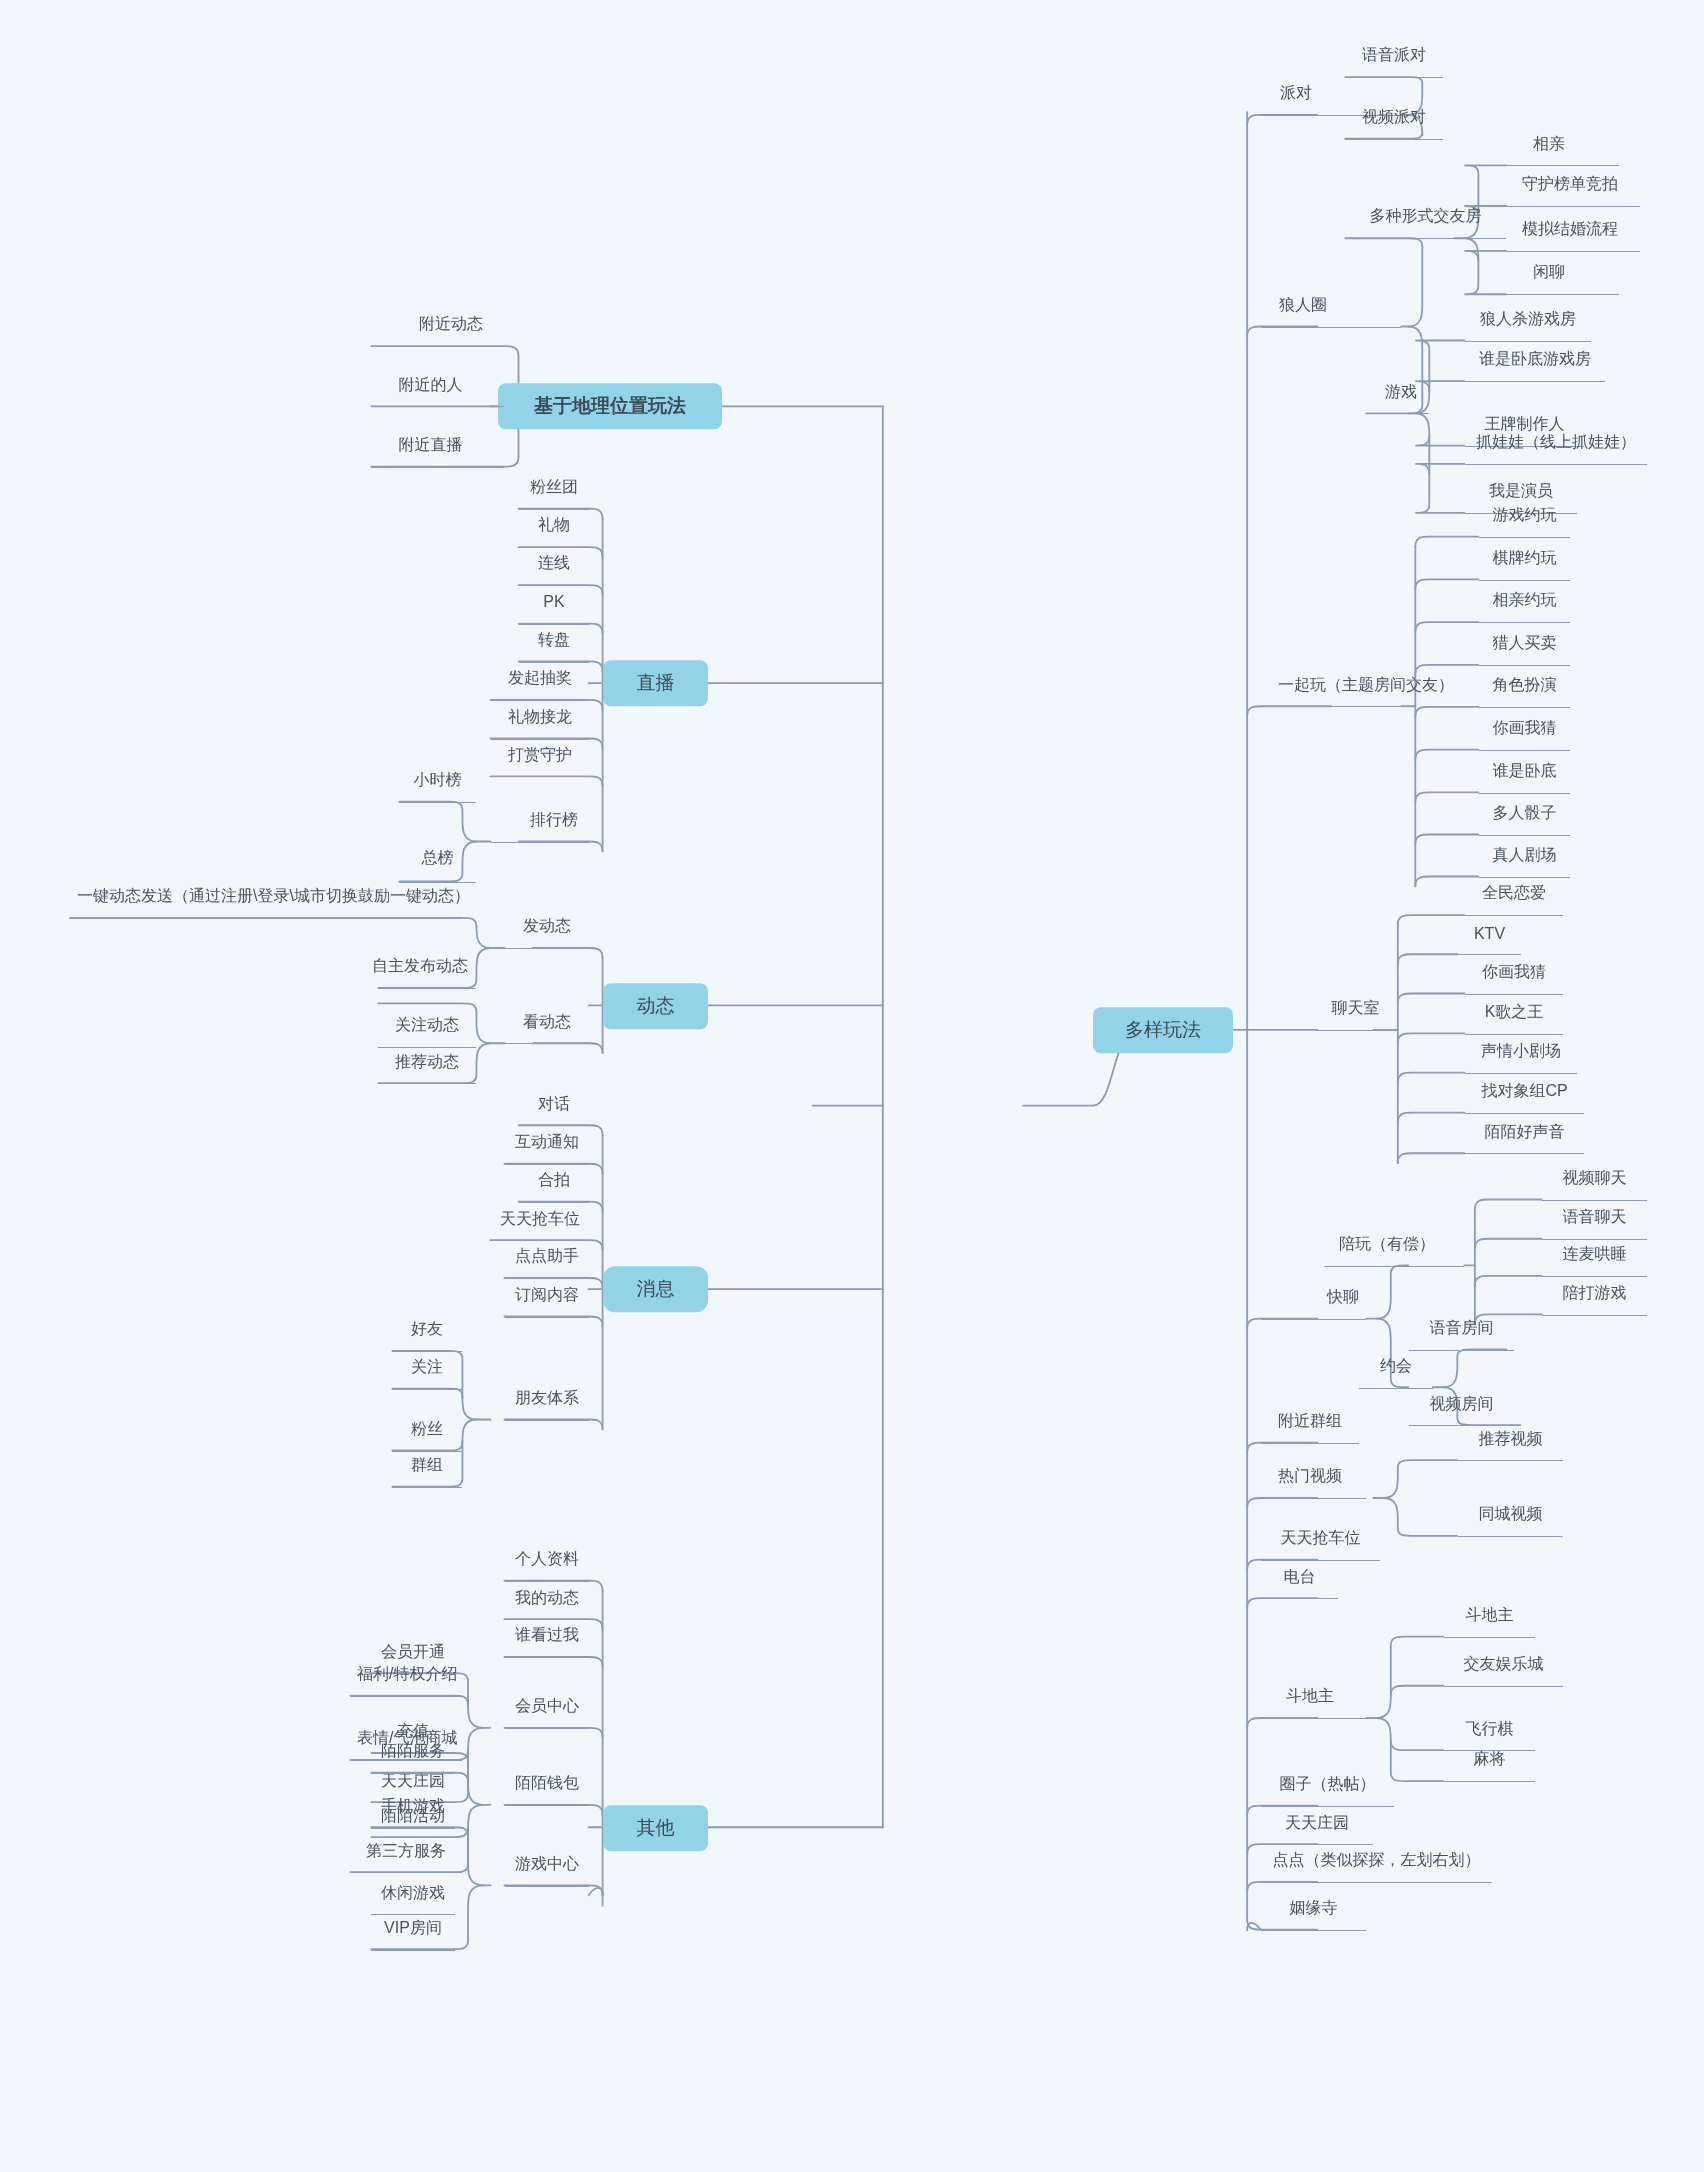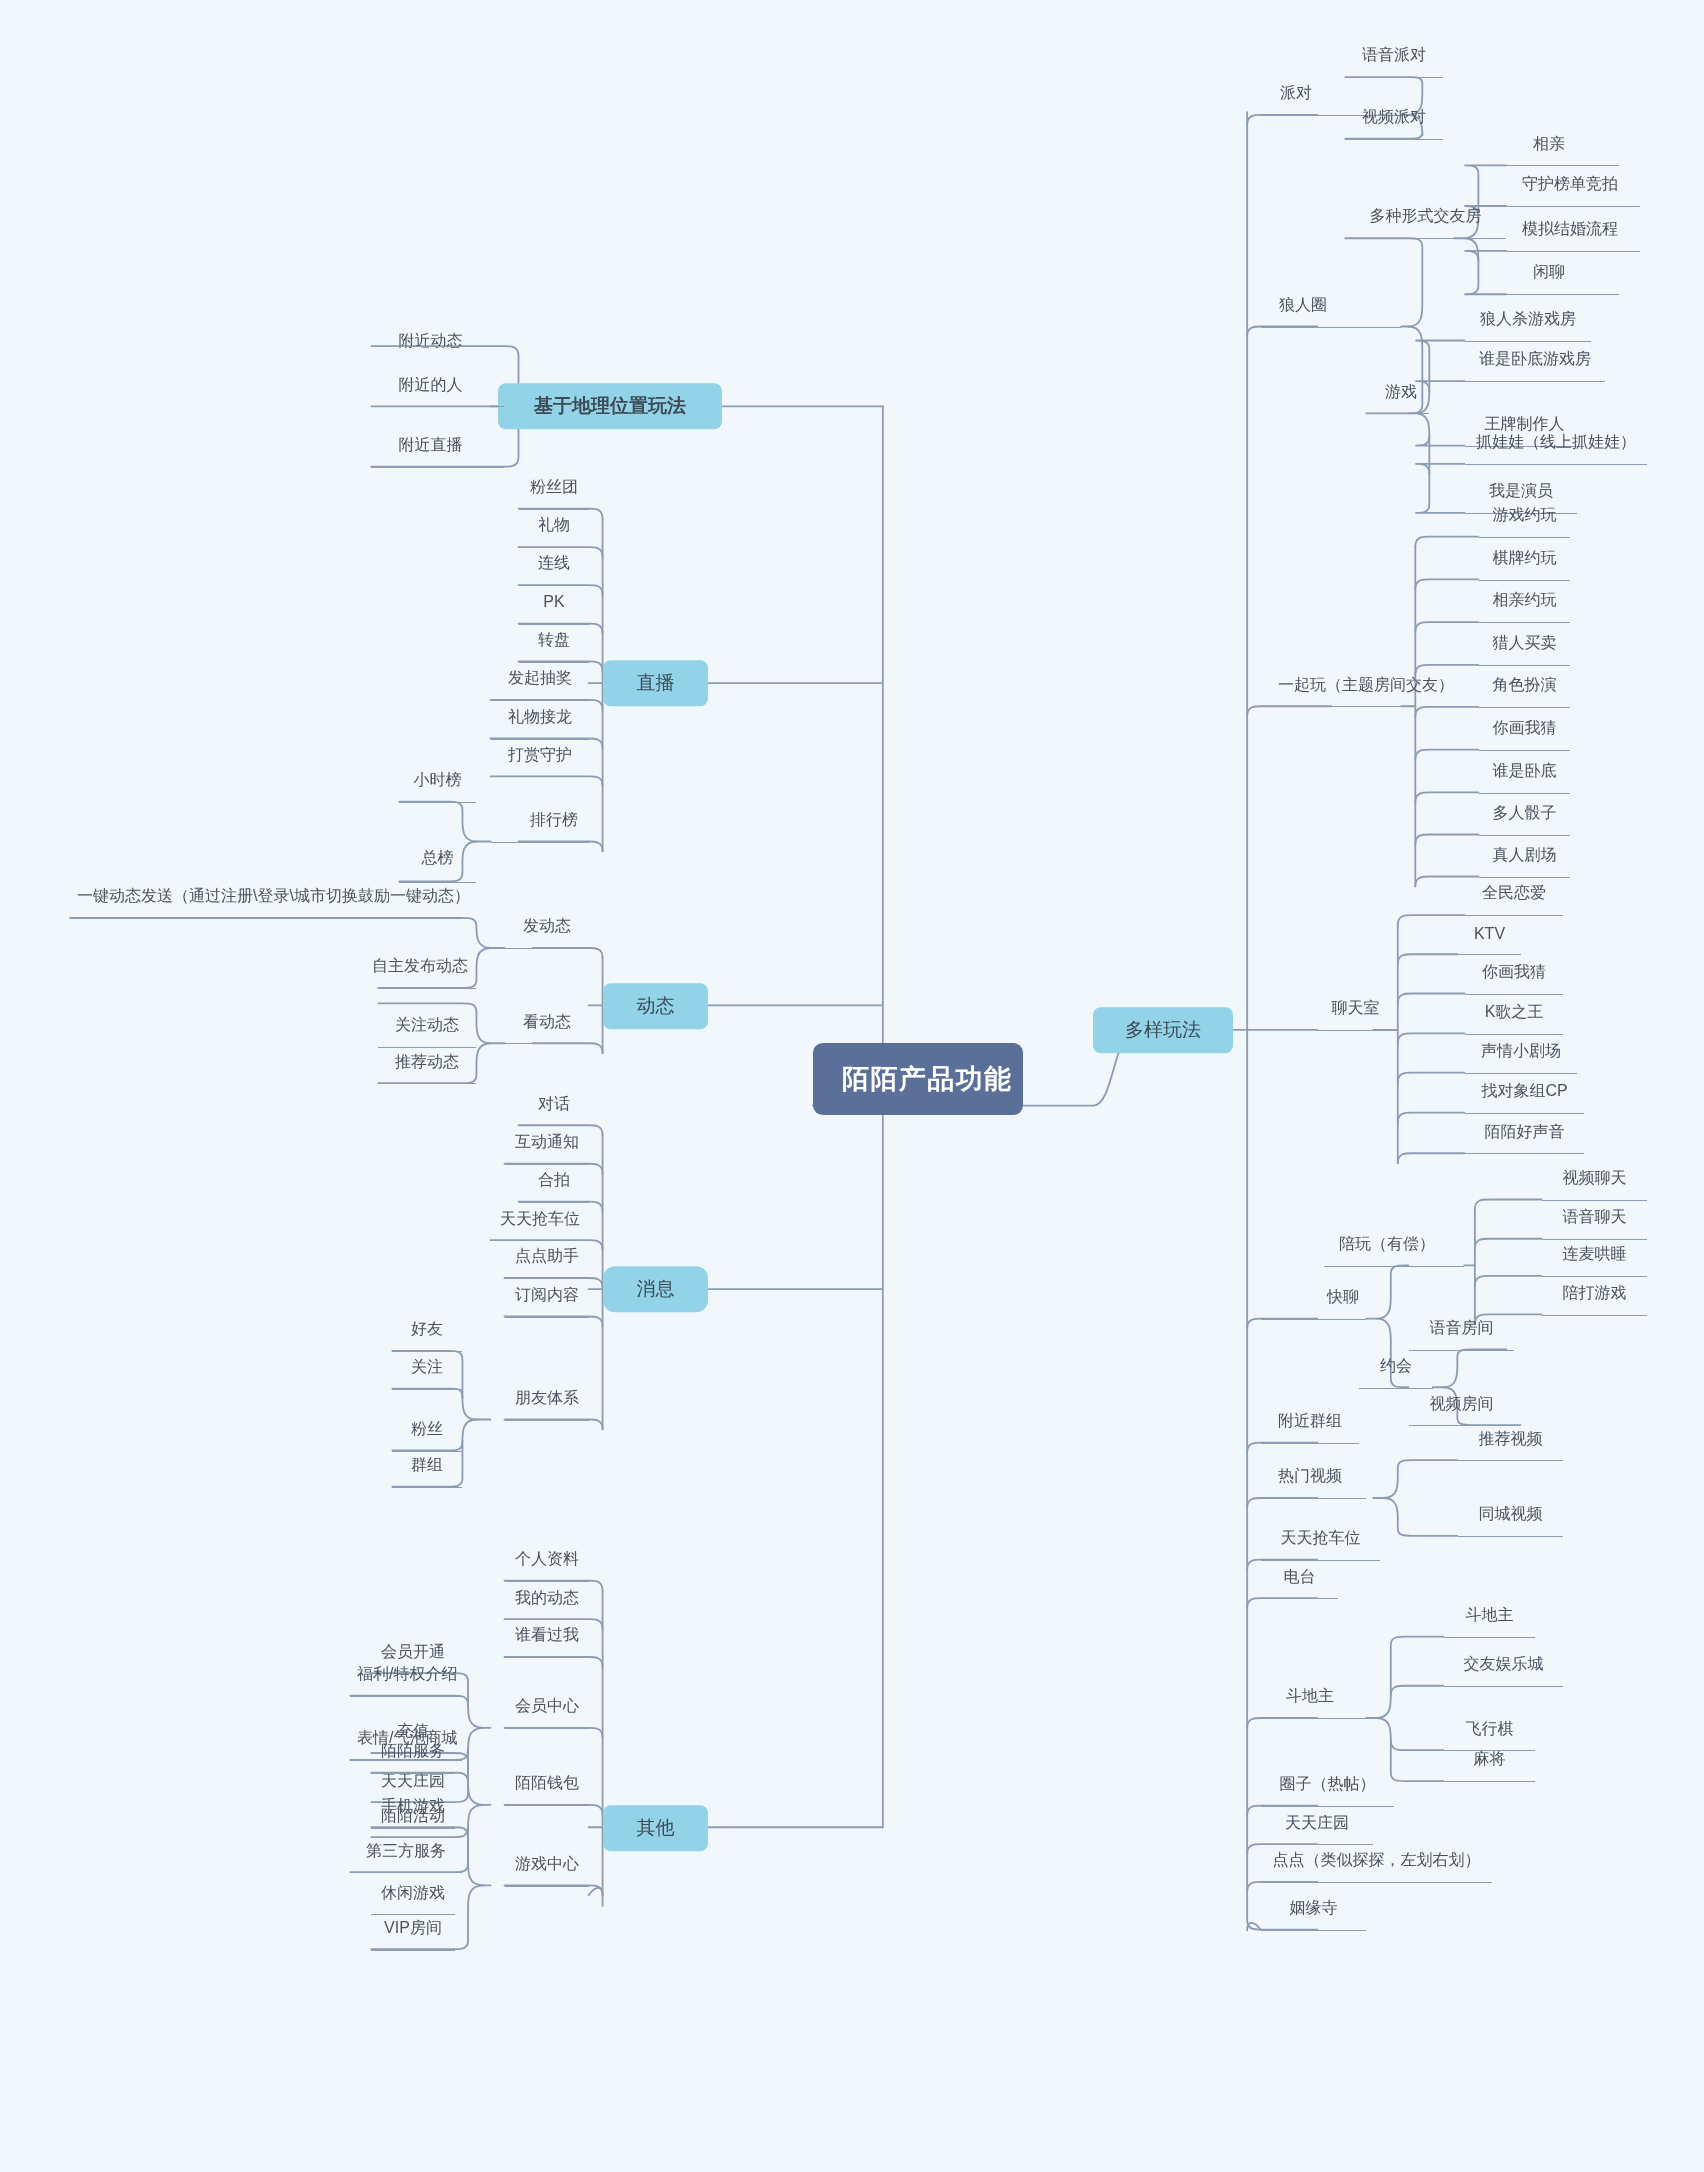--- a/index.html
+++ b/index.html
@@ -233,31 +233,30 @@
       <path d="M1960 2138 L1975 2138 C1995 2138 1995 2120 1995 2108 L1995 2094 C1995 2084 2005 2084 2015 2084 L2080 2084"></path>
       <path d="M1975 2138 C1995 2138 1995 2156 1995 2168 L1995 2182 C1995 2192 2005 2192 2015 2192 L2080 2192"></path>
 
       <path d="M1950 2452 L1965 2452 C1985 2452 1985 2434 1985 2420 L1985 2348 C1985 2336 1995 2336 2005 2336 L2060 2336"></path>
       <path d="M1985 2420 C1985 2406 1995 2406 2005 2406 L2060 2406"></path>
       <path d="M1965 2452 C1985 2452 1985 2470 1985 2484 L1985 2530 C1985 2542 1995 2542 2005 2542 L2060 2542"></path>
       <path d="M1985 2484 C1985 2498 1995 2498 2005 2498 L2060 2498"></path>
     </g>
   </svg>
 
-  <div class="node root" style="left:813px;top:1079px;width:210px;transform:translateY(-50%);">陌陌产品功能</div>
 
   <div class="node l1" style="left:498px;top:406px;width:224px;transform:translateY(-50%);font-weight:bold;">基于地理位置玩法</div>
   <div class="node l1" style="left:603px;top:683px;width:105px;transform:translateY(-50%);">直播</div>
   <div class="node l1" style="left:603px;top:1006px;width:105px;transform:translateY(-50%);">动态</div>
   <div class="node l1" style="left:603px;top:1289px;width:105px;transform:translateY(-50%);border-radius:12px;">消息</div>
   <div class="node l1" style="left:603px;top:1828px;width:105px;transform:translateY(-50%);">其他</div>
 
   <div class="node l1" style="left:1093px;top:1030px;width:140px;transform:translateY(-50%);">多样玩法</div>
 
-  <div class="node lbl" style="left:371px;top:332px;width:119px;">附近动态</div>
+  <div class="node lbl" style="left:371px;top:315px;width:119px;text-align:right;">附近动态</div>
   <div class="u" style="left:371px;top:346px;width:133px;"></div>
   <div class="node lbl" style="left:371px;top:376px;width:119px;">附近的人</div>
   <div class="u" style="left:371px;top:406px;width:133px;"></div>
   <div class="node lbl" style="left:371px;top:436px;width:119px;">附近直播</div>
   <div class="u" style="left:371px;top:467px;width:133px;"></div>
 
   <div class="node lbl" style="left:519px;top:478px;width:70px;">粉丝团</div>
   <div class="u" style="left:519px;top:509px;width:70px;"></div>
   <div class="node lbl" style="left:519px;top:516px;width:70px;">礼物</div>
   <div class="u" style="left:519px;top:547px;width:70px;"></div>

